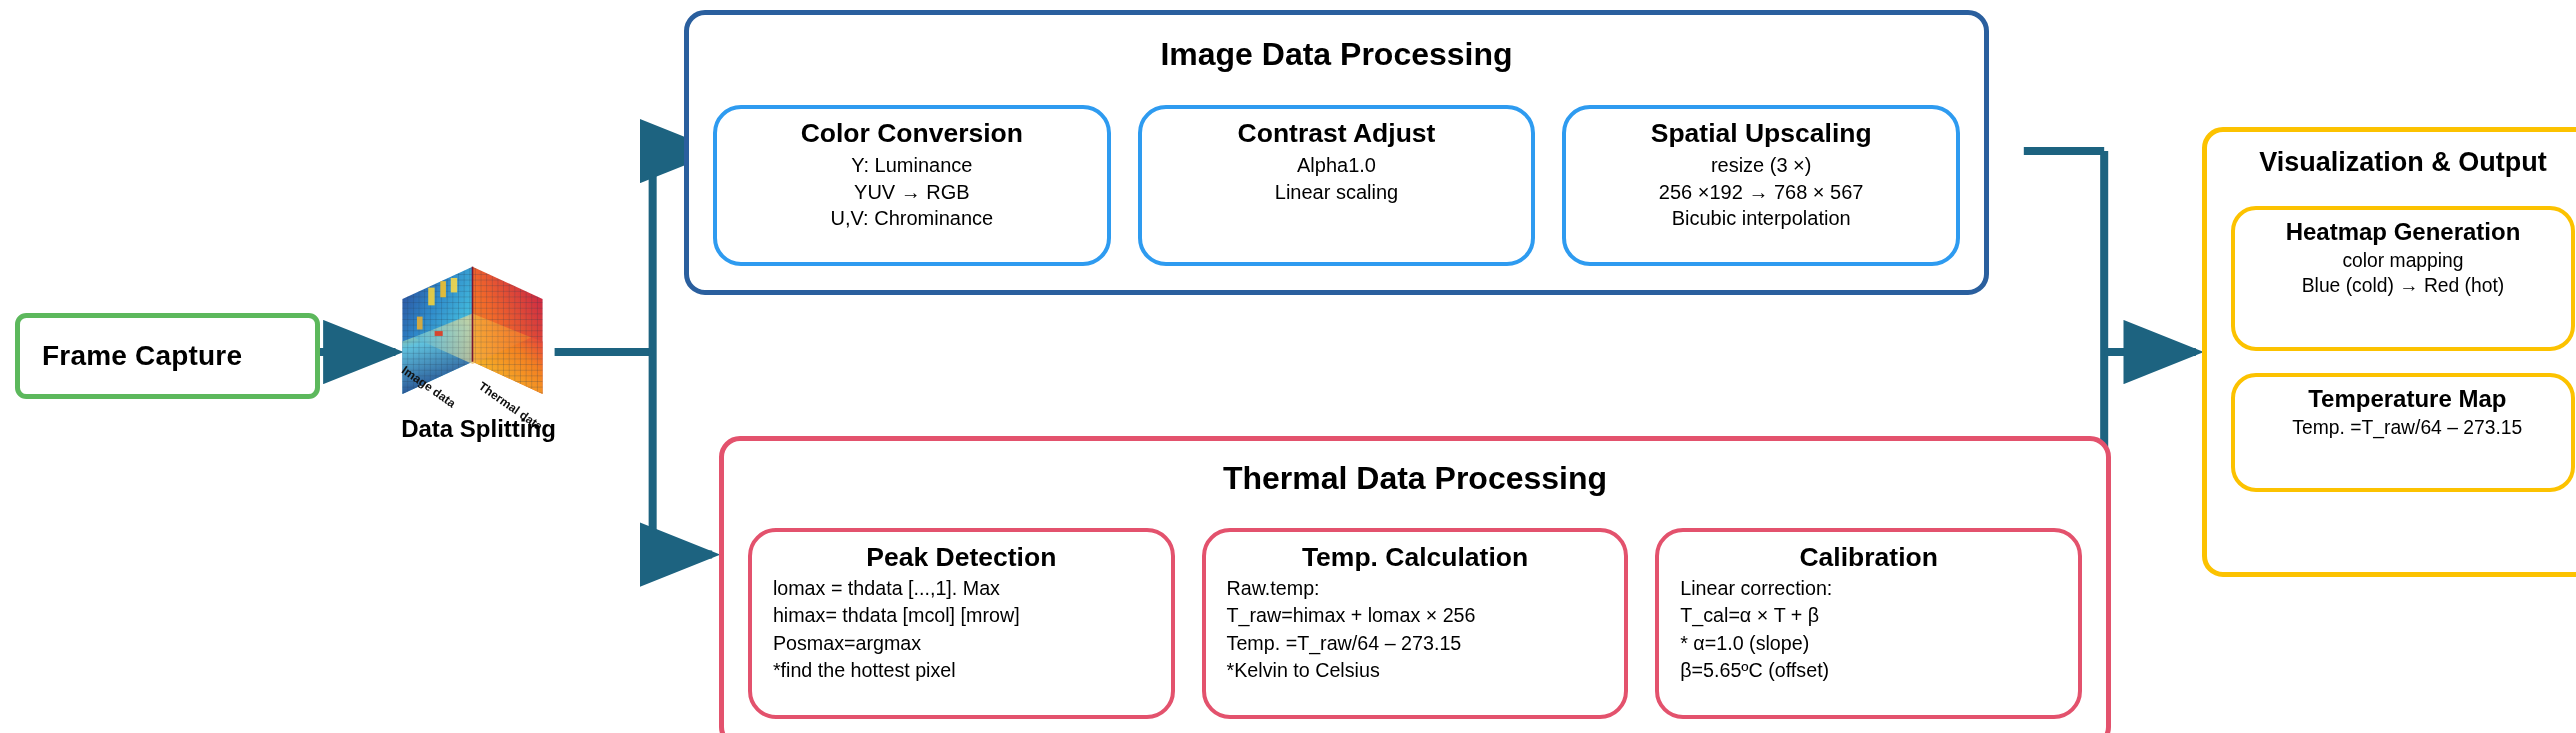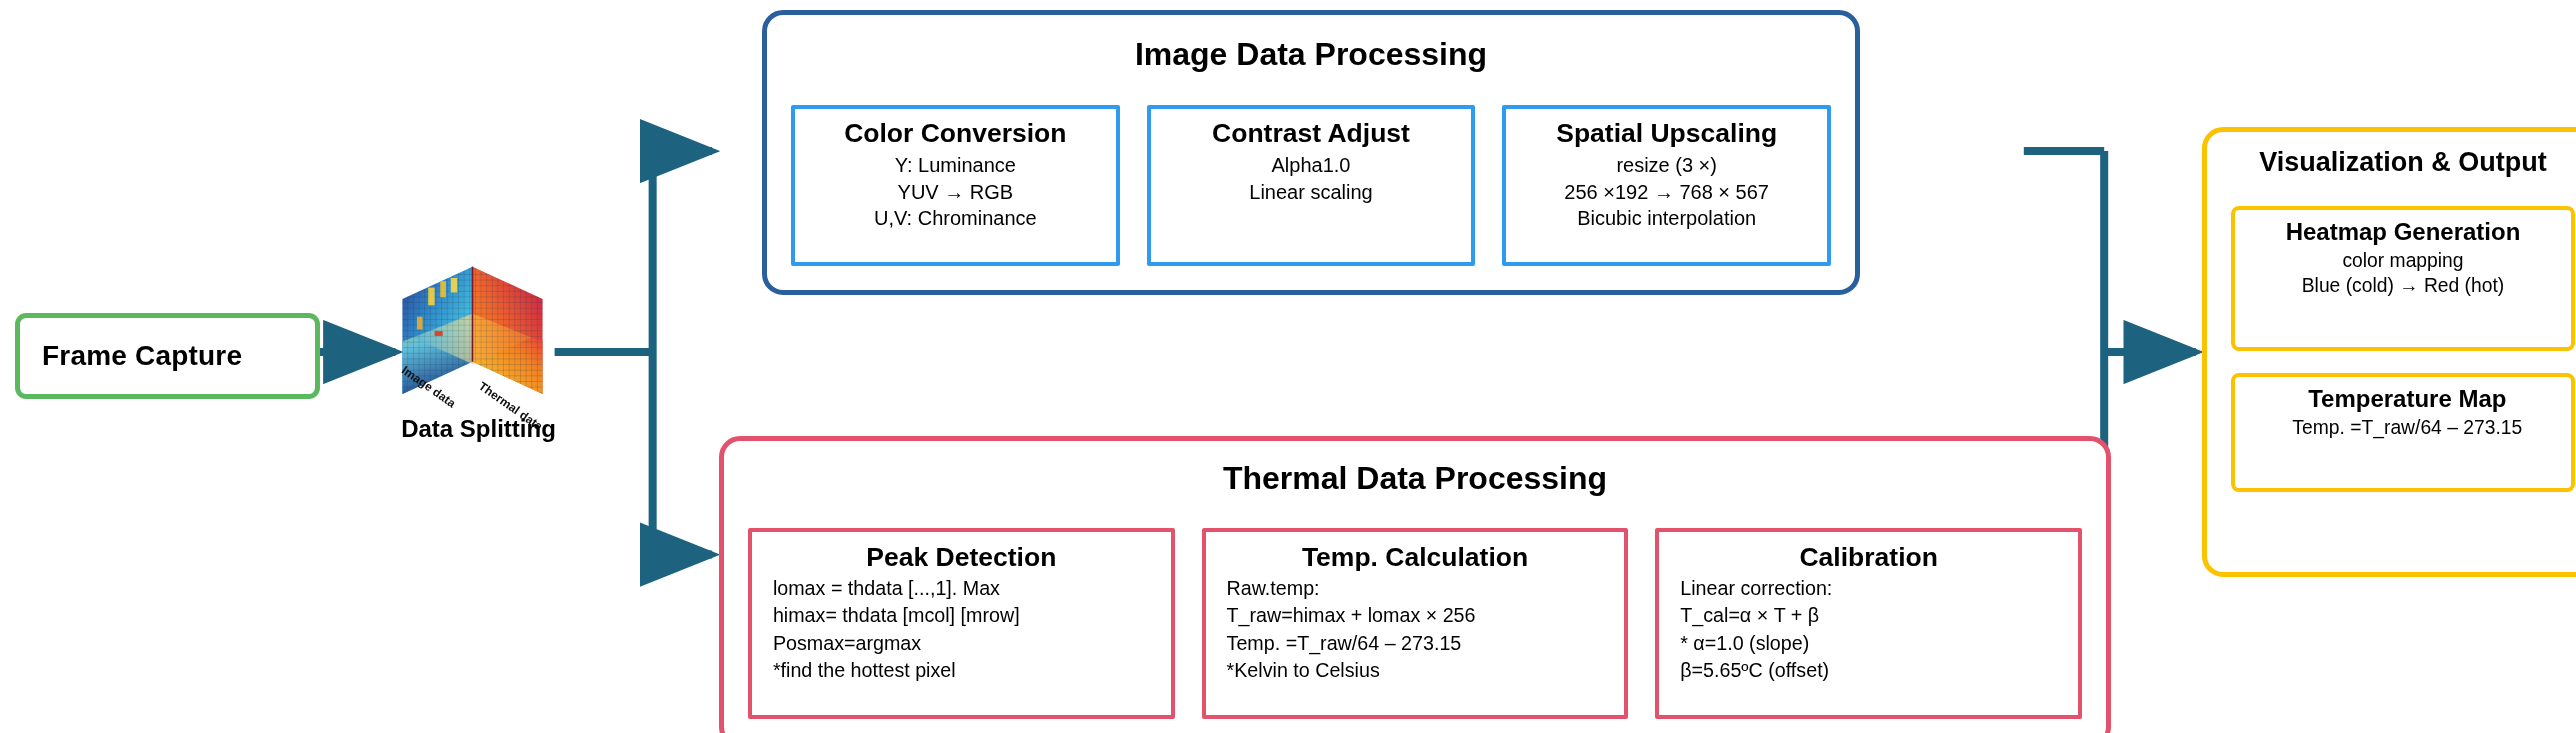--- a/index.html
+++ b/index.html
@@ -26,60 +26,60 @@
   #data-splitting .cap{
     position:absolute;left:0;top:158px;width:201px;text-align:center;
     font-size:24px;font-weight:bold;
   }
 
   
   .outer{
     background:#fff;border-radius:21px;
   }
   #image-processing{
-    left:762px;top:9.6px;width:1098px;height:285px;
+    left:684px;top:9.6px;width:1305px;height:285px;
     border:5.6px solid #2a5f9e;
   }
   #thermal-processing{
     left:719px;top:436px;width:1392px;height:312px;
     border:5.6px solid #e3526d;
   }
   .outer-title{
     position:absolute;left:0;right:0;top:21px;text-align:center;
     font-size:32px;font-weight:bold;
   }
   #thermal-processing .outer-title{top:19.3px;}
 
   .cards{position:absolute;display:flex;gap:27px;}
   #image-processing .cards{left:24px;right:24px;top:90px;}
   #thermal-processing .cards{left:24px;right:24px;top:87px;}
 
   .card{
-    flex:1 1 0;background:#fff;border-radius:2px;box-sizing:border-box;
+    flex:1 1 0;background:#fff;border-radius:28px;box-sizing:border-box;
     padding:9.6px 11.3px 11.3px;text-align:center;
   }
   .card.blue{border:4.8px solid #2e9bf0;min-height:161px;}
   .card.pink{border:4.8px solid #e3526d;min-height:191px;}
   .card-title{font-size:26.5px;font-weight:bold;line-height:1.15;margin-bottom:3.2px;}
   .card-line{font-size:20px;line-height:1.34;}
   .card.pink .card-body{text-align:left;padding-left:9.6px;}
   .card.pink .card-line{font-size:19.7px;line-height:1.38;}
 
   
   #visual-output{
     left:2202px;top:127px;width:402px;height:450px;
     border:5.6px solid #fcc200;border-radius:21px;background:#fff;
   }
   #visual-output .vo-title{
     position:absolute;left:0;right:0;top:14.5px;text-align:center;
     font-size:27px;font-weight:bold;
   }
   .vo-card{
     position:absolute;left:24px;right:24px;background:#fff;
-    border:4.8px solid #fcc200;border-radius:8px;box-sizing:border-box;
+    border:4.8px solid #fcc200;border-radius:25px;box-sizing:border-box;
     text-align:center;padding:8px 6.4px 9.6px;
   }
   #heatmap-generation{top:74px;height:145px;}
   #temperature-map{top:241px;height:119px;padding-left:15px;}
   .vo-card .t{font-size:24px;font-weight:bold;line-height:1.15;margin-bottom:2.4px;}
   .vo-card .l{font-size:19.3px;line-height:1.3;}
 
   
   #connectors{left:0;top:0;width:2576px;height:733px;}
 </style>

